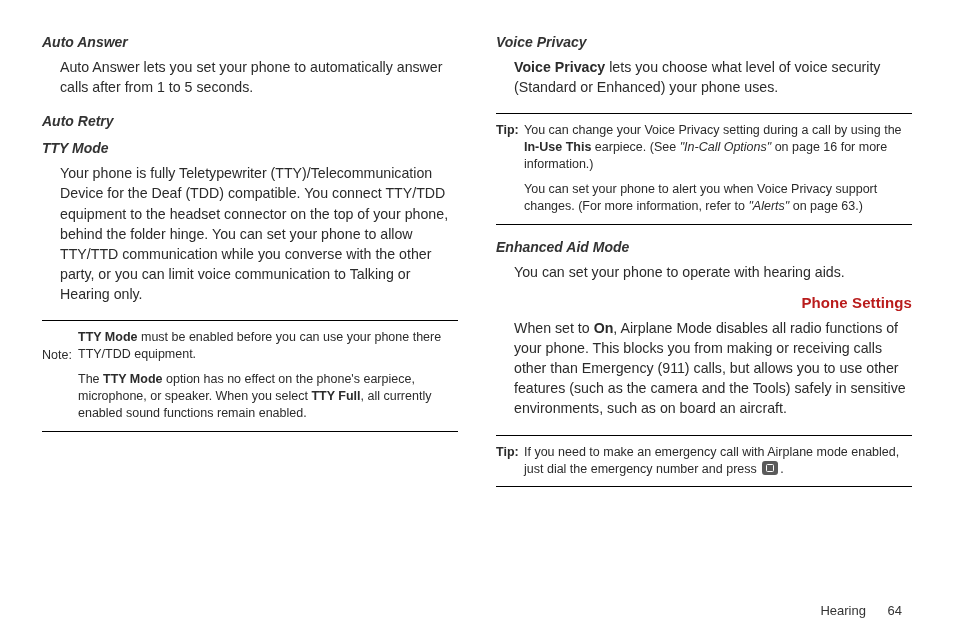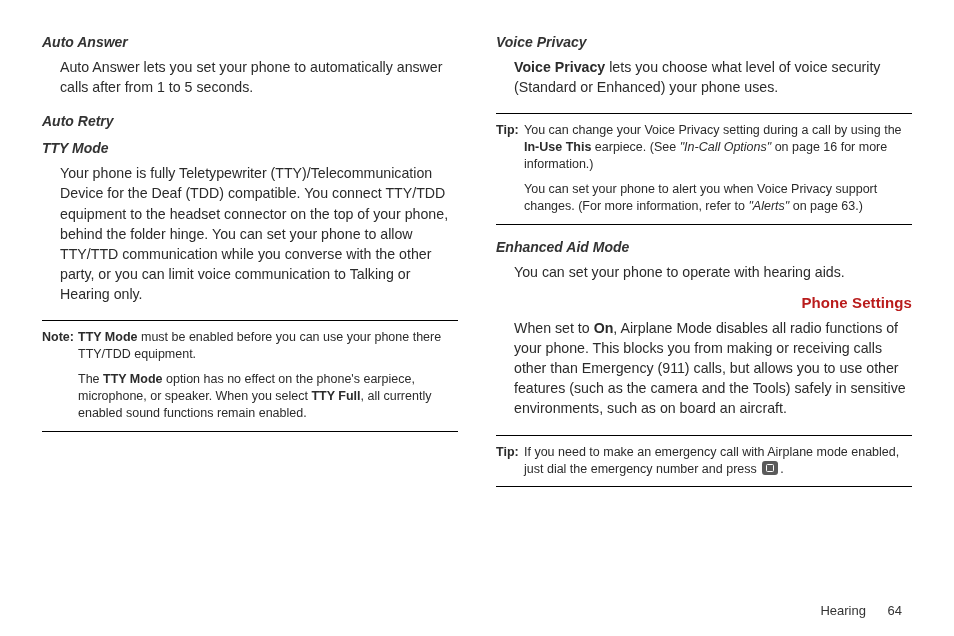--- a/index.html
+++ b/index.html
@@ -57,23 +57,24 @@
     color: #2b2b2b;
   }
   .notebox .row, .tipbox .row {
     display: flex;
     margin-bottom: 6px;
   }
   .notebox .row:last-child, .tipbox .row:last-child {
     margin-bottom: 0;
   }
   .note-label {
-    font-weight: bold;
+    font-weight: normal;
     flex-shrink: 0;
     width: 36px;
+    margin-top: 18px;
   }
   .tip-label {
     font-weight: bold;
     flex-shrink: 0;
     width: 28px;
   }
   .note-text {
     flex: 1;
   }
   .note-text .indent {

